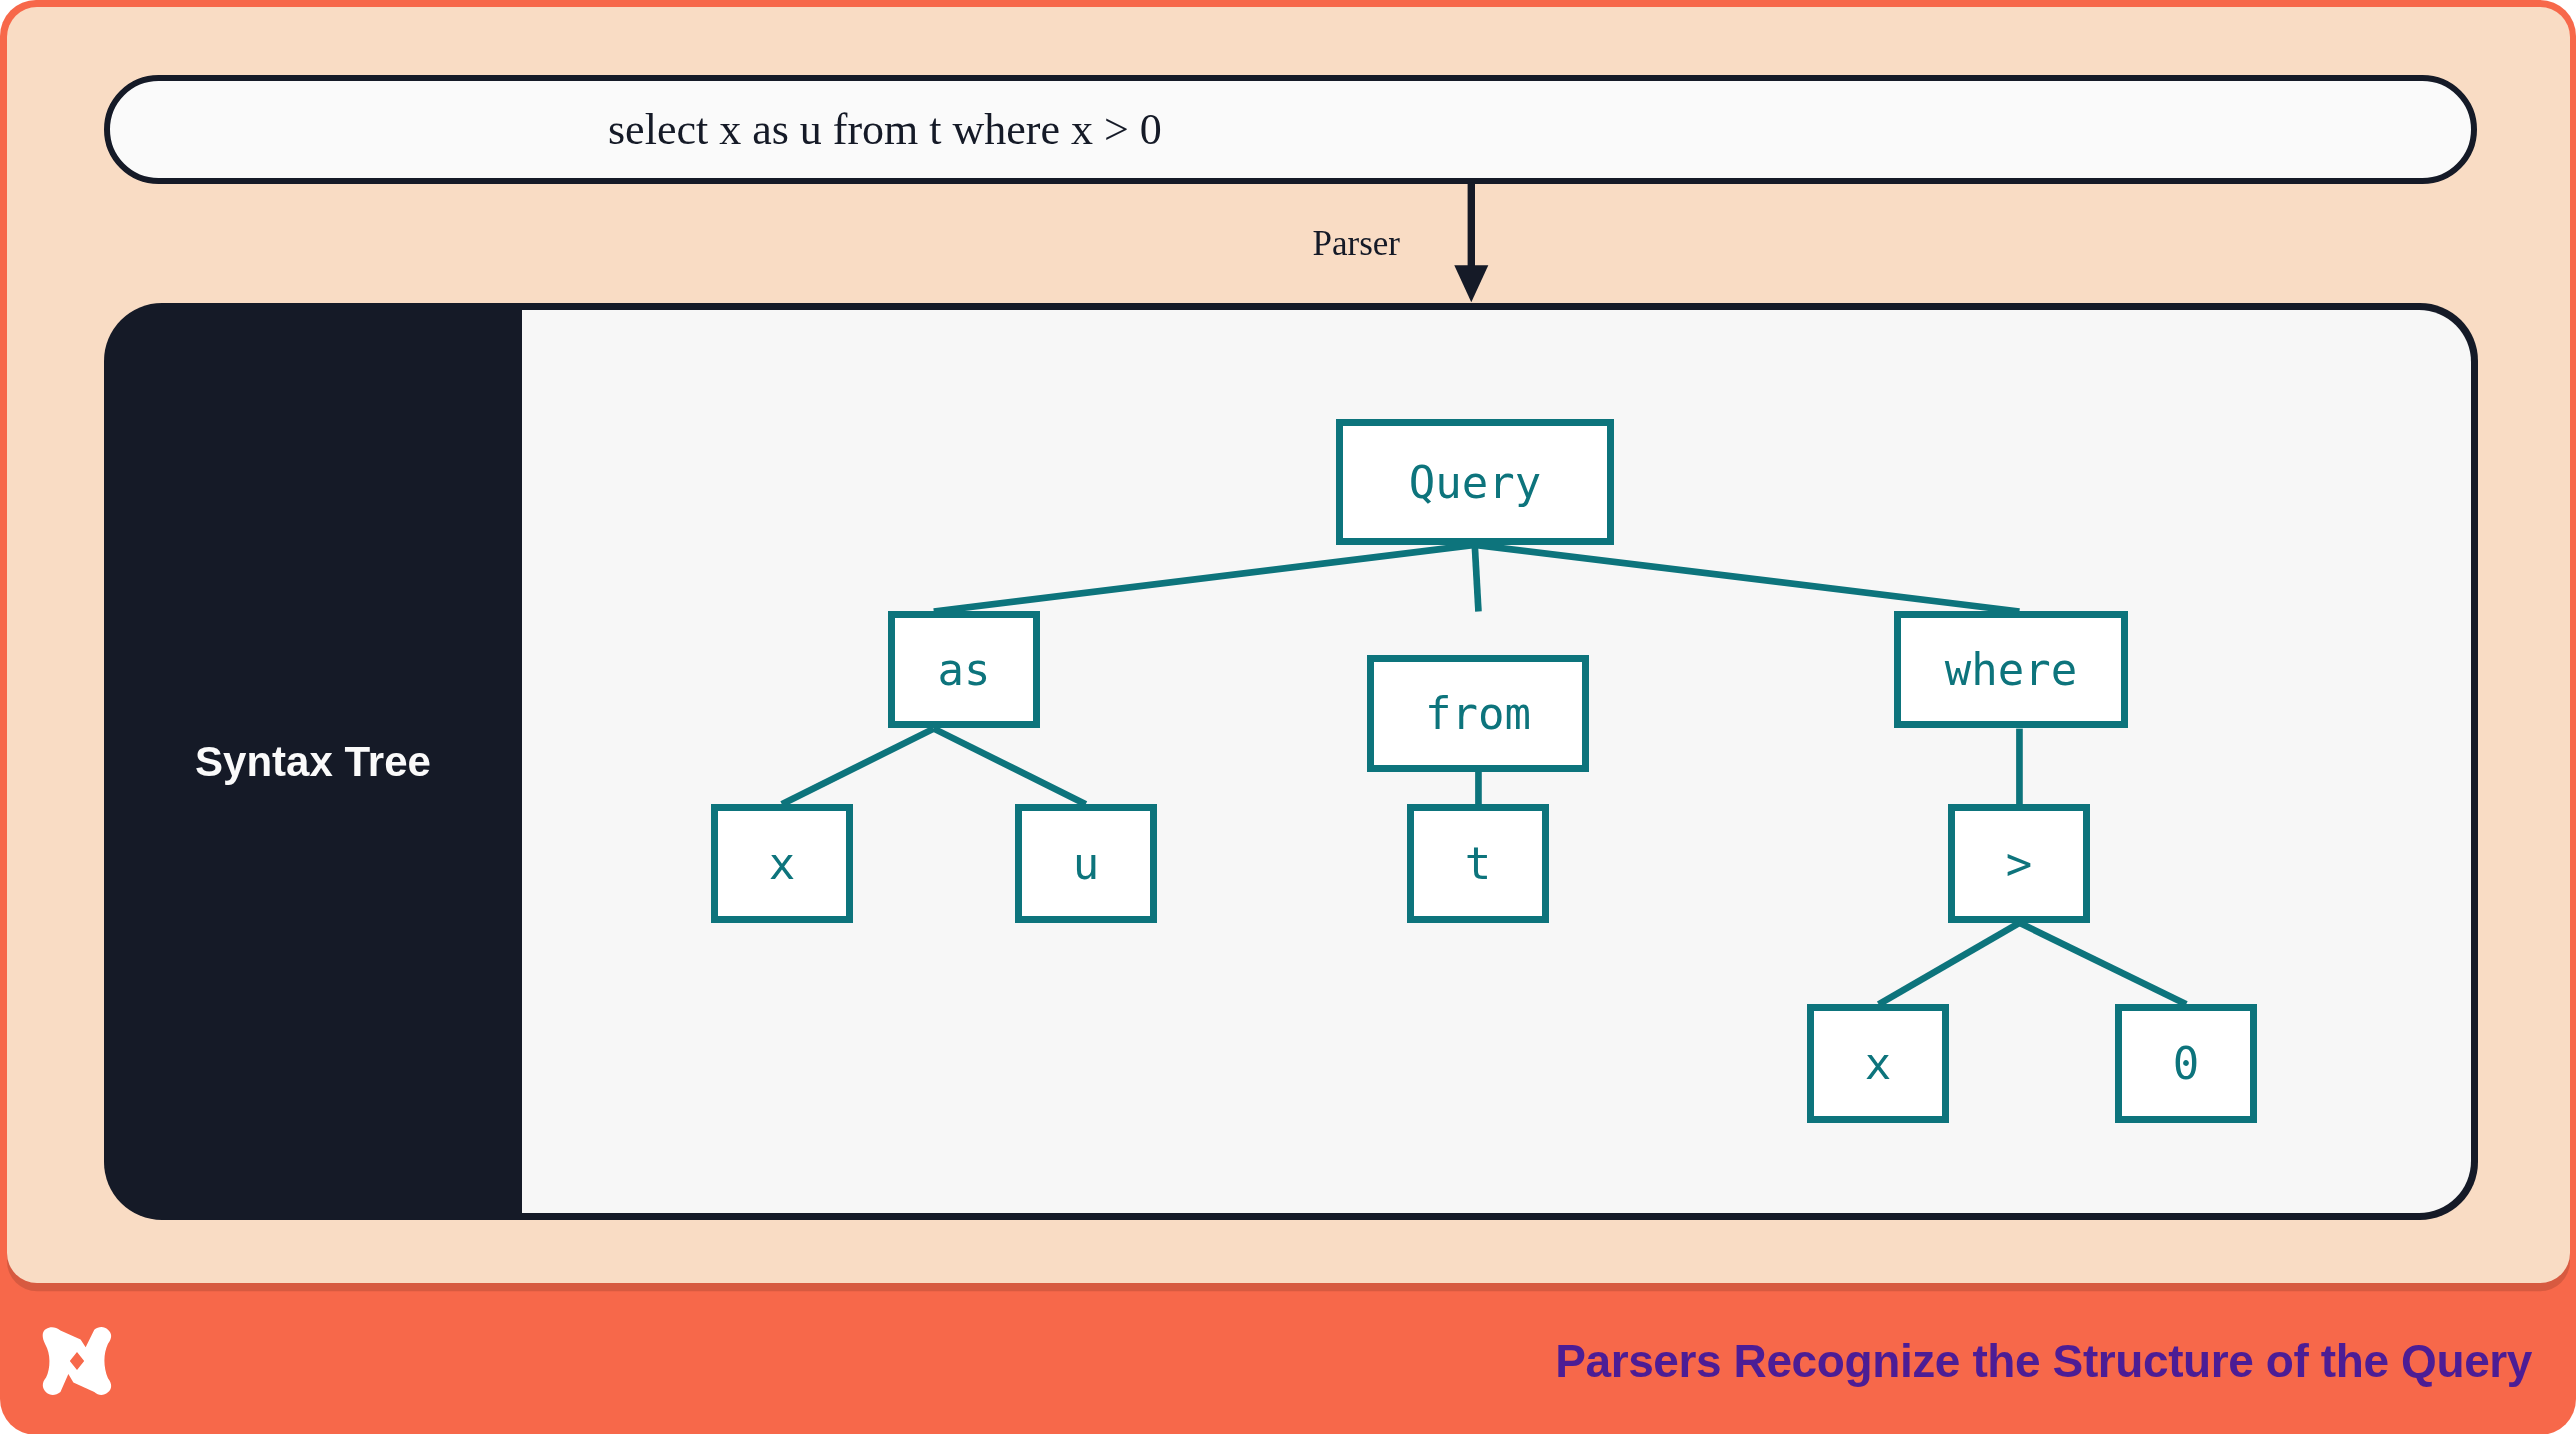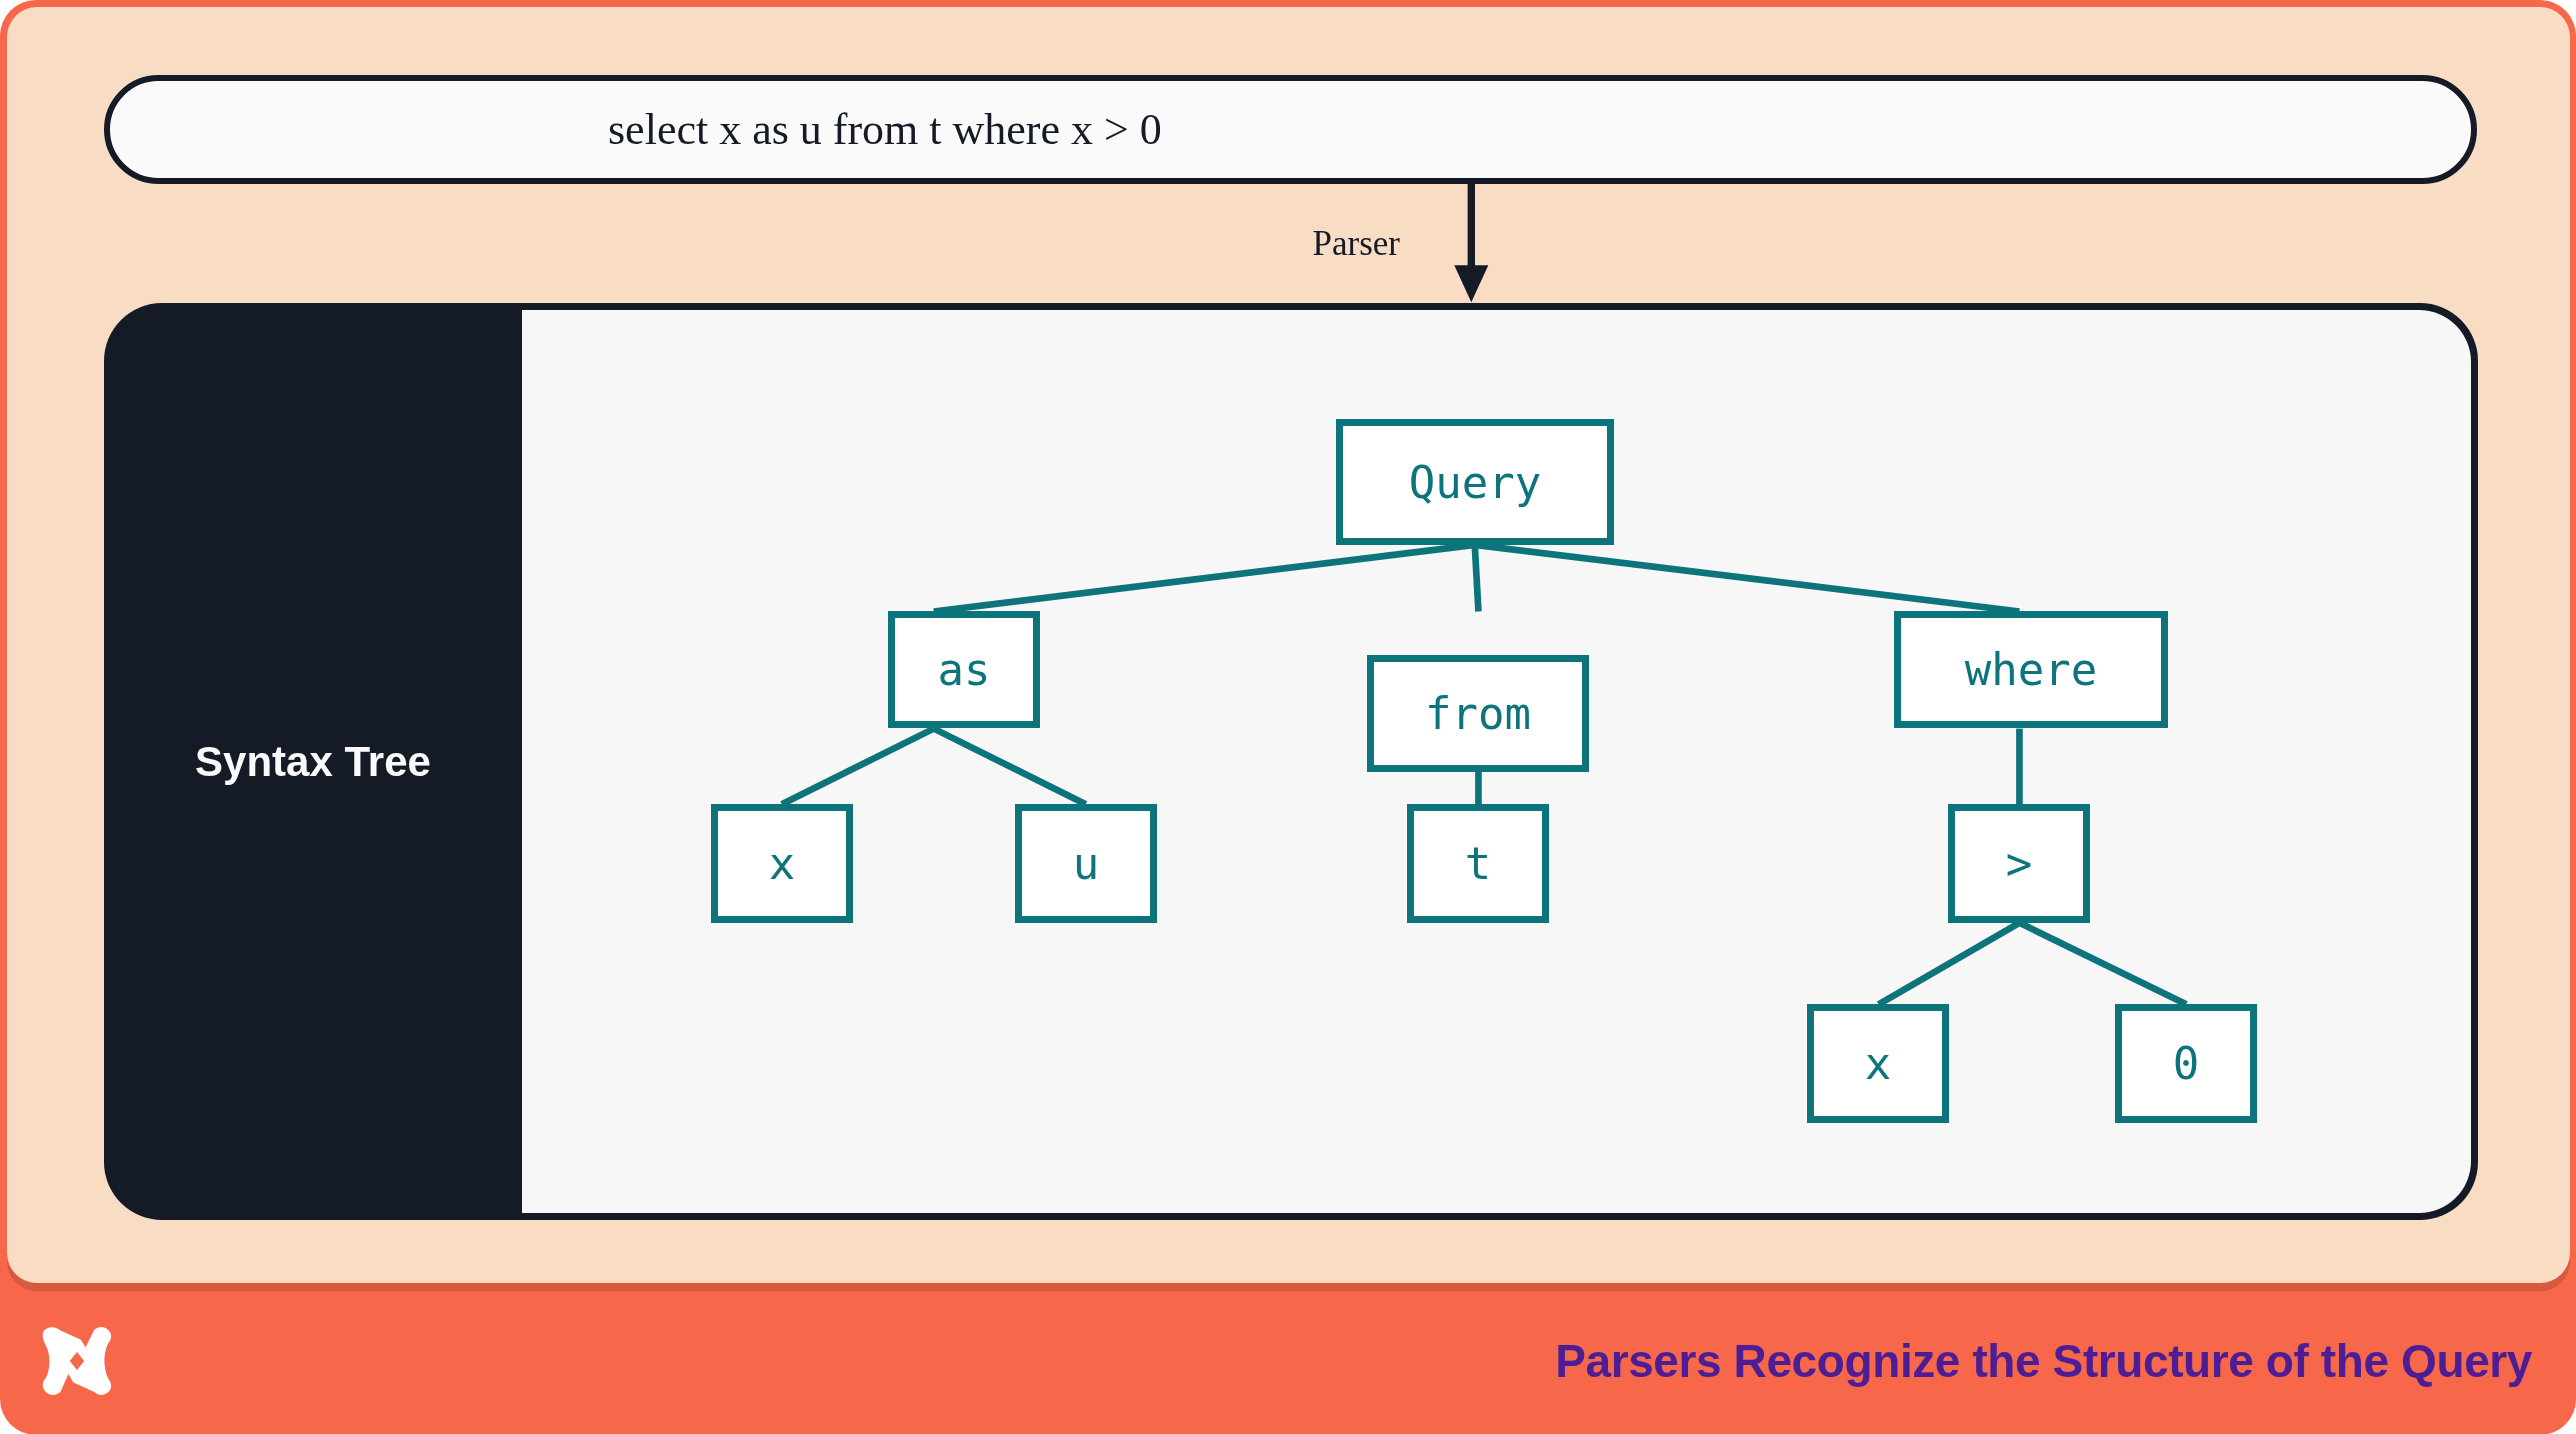--- a/index.html
+++ b/index.html
@@ -115,21 +115,21 @@
       <line x1="1260" y1="983" x2="1465" y2="1085"></line>
       <line x1="1995" y1="983" x2="1995" y2="1085"></line>
       <line x1="2725" y1="983" x2="2725" y2="1085"></line>
       <line x1="2725" y1="1245" x2="2535" y2="1355"></line>
       <line x1="2725" y1="1245" x2="2950" y2="1355"></line>
     </svg>
   <div id="tree-layer">
       <div class="tree-node" style="left: 1336px; top: 419px; width: 278px; height: 126px;">Query</div>
       <div class="tree-node" style="left: 888px; top: 611px; width: 152px; height: 117px;">as</div>
       <div class="tree-node" style="left: 1367px; top: 611px; width: 222px; height: 117px; margin-top: 44px;">from</div>
-      <div class="tree-node" style="left: 1894px; top: 611px; width: 274px; height: 117px;">where</div>
+      <div class="tree-node" style="left: 1894px; top: 611px; width: 234px; height: 117px;">where</div>
       <div class="tree-node" style="left: 711px; top: 804px; width: 142px; height: 119px;">x</div>
       <div class="tree-node" style="left: 1015px; top: 804px; width: 142px; height: 119px;">u</div>
       <div class="tree-node" style="left: 1407px; top: 804px; width: 142px; height: 119px;">t</div>
       <div class="tree-node" style="left: 1948px; top: 804px; width: 142px; height: 119px;">&gt;</div>
       <div class="tree-node" style="left: 1807px; top: 1004px; width: 142px; height: 119px;">x</div>
       <div class="tree-node" style="left: 2115px; top: 1004px; width: 142px; height: 119px;">0</div>
     </div>
 
   <svg class="footer-logo" viewBox="0 0 100 100">
     <path fill="#ffffff" fill-rule="evenodd" d="

